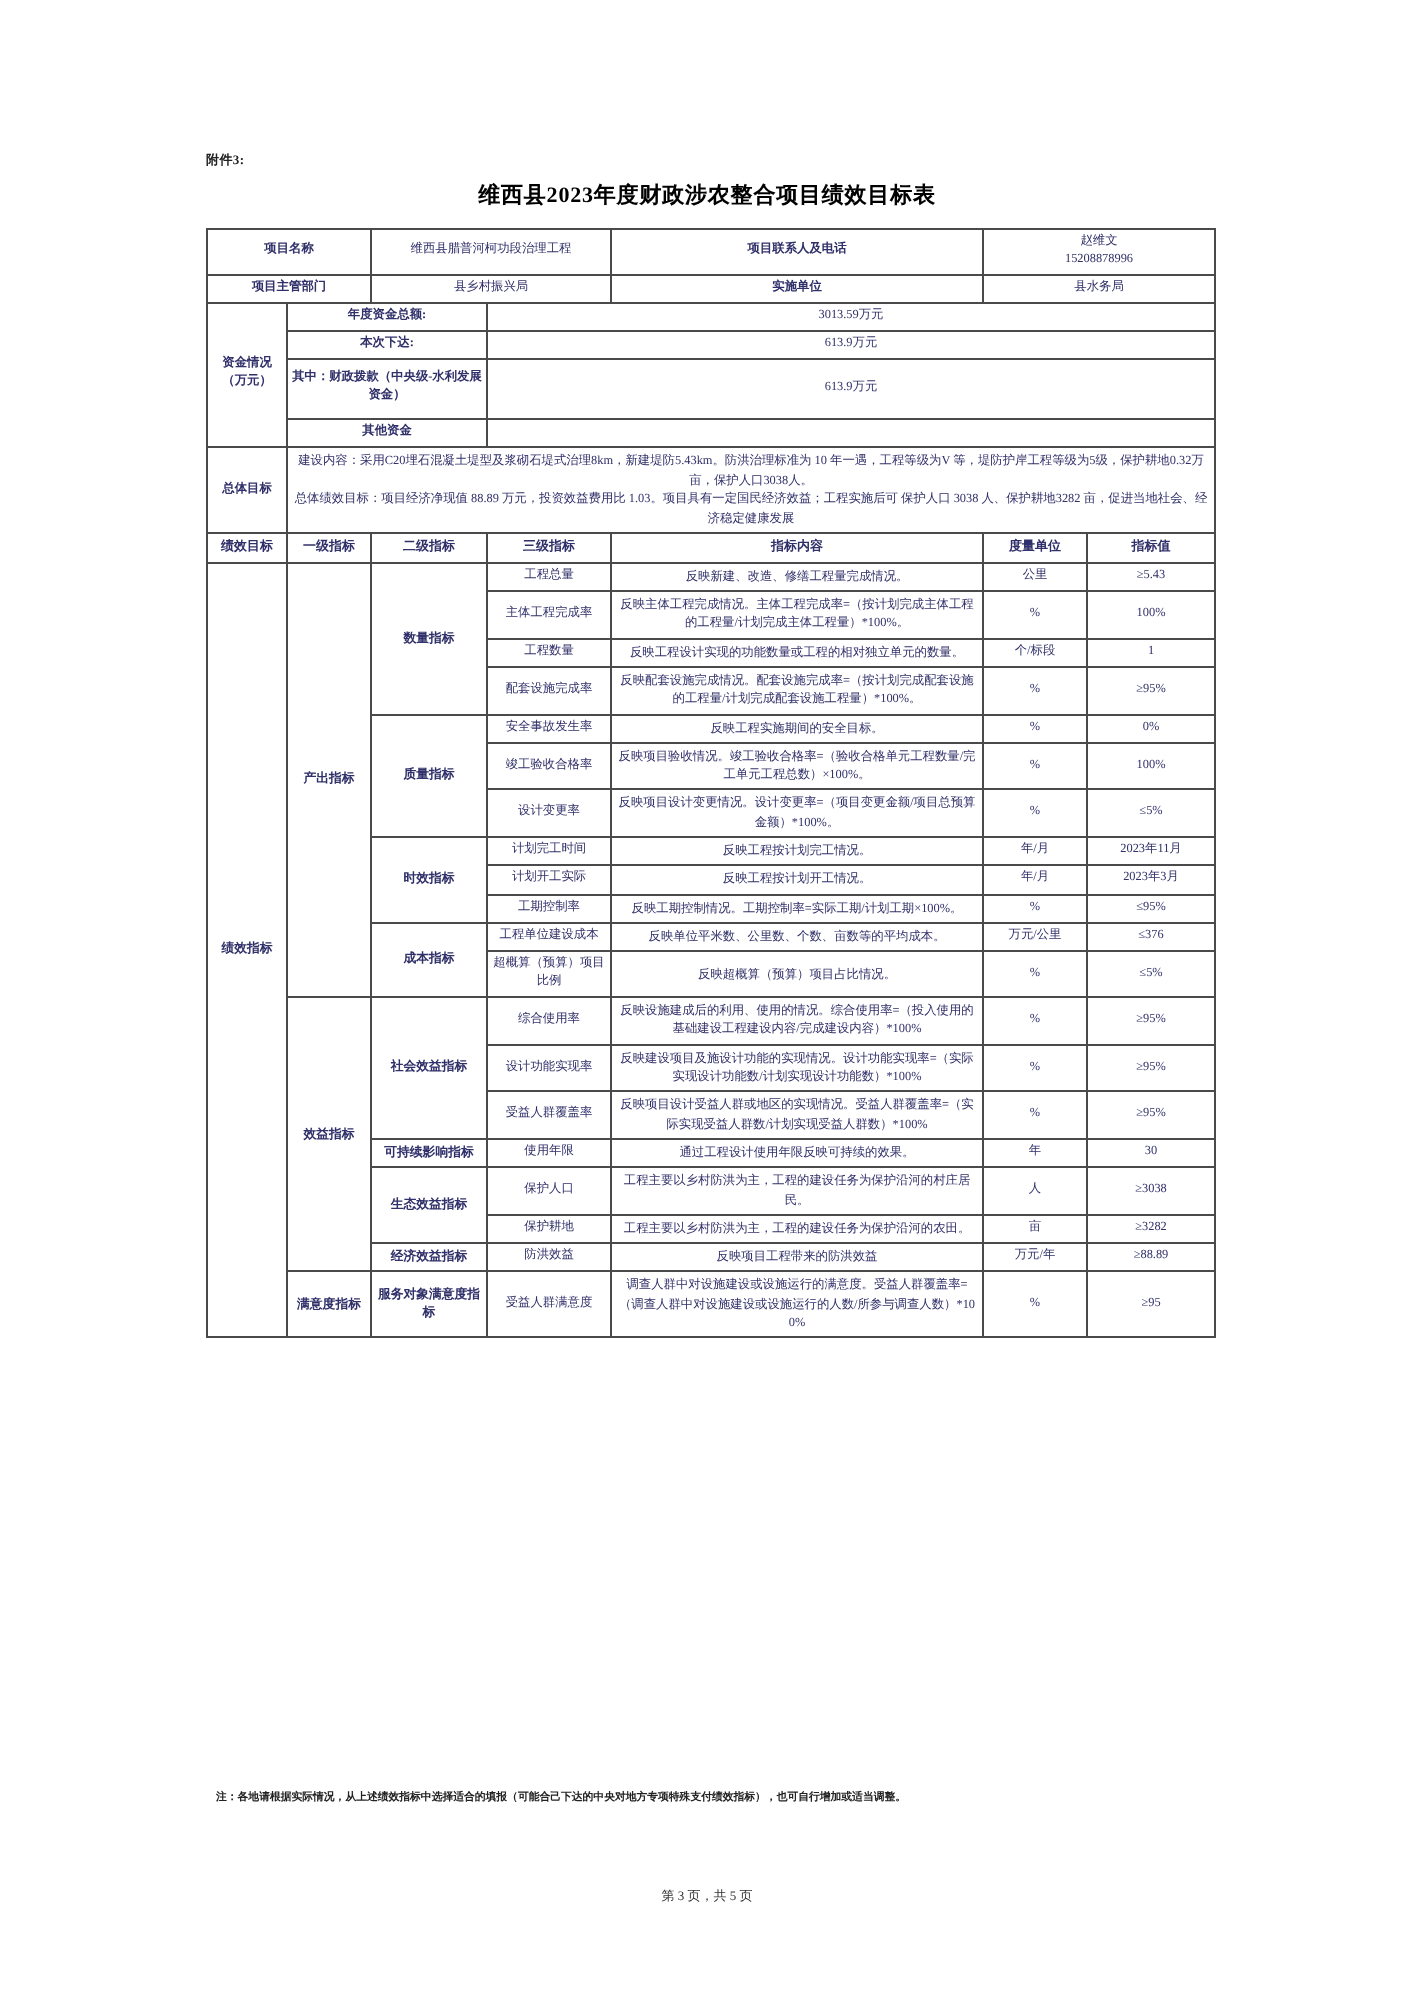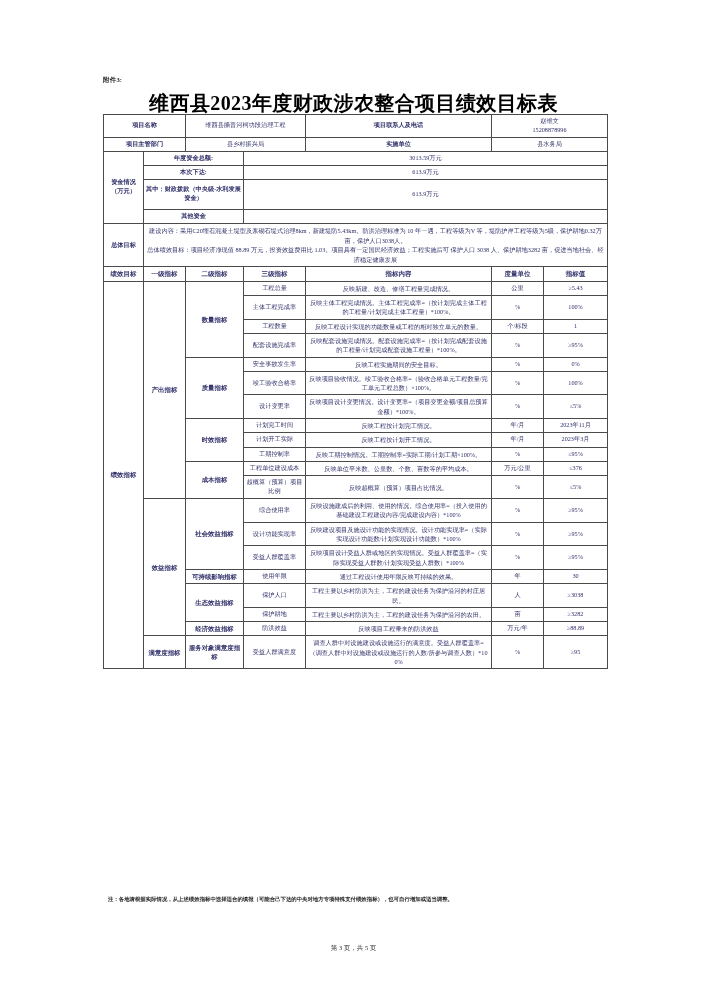--- a/index.html
+++ b/index.html
@@ -29,21 +29,21 @@
     font-size: 6.5px;
     font-weight: bold;
     letter-spacing: .2px;
     color: #222;
   }
   .doc-title {
     position: absolute;
     left: 0; right: 0;
     top: 90px;
     text-align: center;
-    font-size: 20px;
+    font-size: 11px;
     font-weight: bold;
     letter-spacing: .4px;
     color: #000;
   }
   table.main {
     position: absolute;
     left: 103px;
     top: 114px;
     width: 504px;
     border-collapse: collapse;

